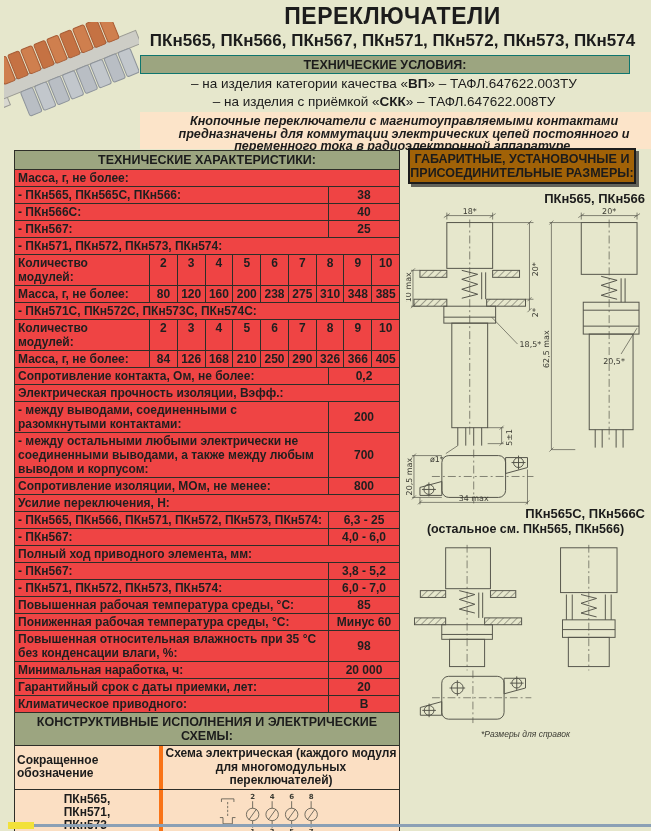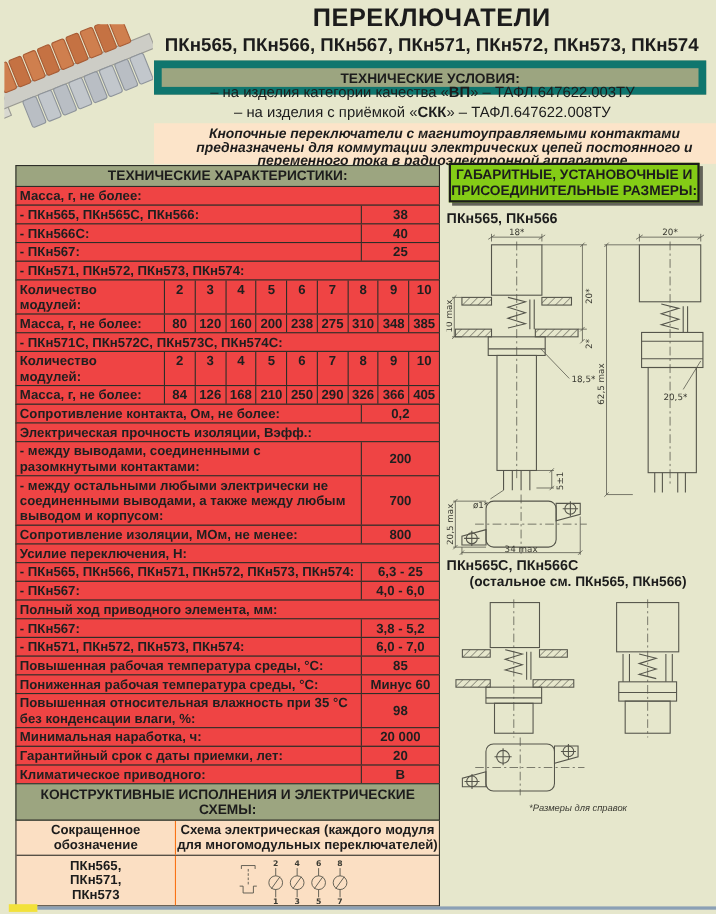--- a/index.html
+++ b/index.html
@@ -6,21 +6,21 @@
   .page{position:relative;width:651px;height:831px;background:#e6e7cc;overflow:hidden;
         font-family:"Liberation Sans","DejaVu Sans",sans-serif;color:#1c1c1c;}
 
   
   .photo{position:absolute;left:4px;top:22px;width:135px;height:110px;}
   .title{position:absolute;left:140px;top:3px;width:505px;text-align:center;
          font-size:23px;font-weight:800;letter-spacing:.5px;}
   .subtitle{position:absolute;left:140px;top:31px;width:505px;text-align:center;
             font-size:17px;font-weight:800;}
   .tu-bar{position:absolute;left:140px;top:55px;width:488px;height:15px;background:#9ca580;
-          border:7px solid #0f766e;text-align:center;font-size:12.5px;font-weight:800;padding-top:2px;}
+          border:1px solid #0f766e;text-align:center;font-size:12.5px;font-weight:800;padding-top:2px;}
   .tu-line{position:absolute;left:140px;width:488px;text-align:center;font-size:13.5px;font-weight:500;}
   .tu-line b{font-weight:800;}
   .note{position:absolute;left:140px;top:112px;width:528px;height:37px;background:#fce4c9;
         text-align:center;font-size:12.6px;font-style:italic;font-weight:600;line-height:12.6px;
         padding-top:3px;box-sizing:border-box;}
 
   
   .left-col{position:absolute;left:14px;top:150px;width:386px;}
   .bar{background:#9ca580;border:1px solid #2e2e28;text-align:center;font-size:12.5px;
        font-weight:800;padding:2px 0;position:relative;z-index:2;}
@@ -29,34 +29,34 @@
   .srow{display:flex;background:#ef4444;border:1px solid #2e2e28;margin-top:-1px;line-height:14px;}
   .srow .lbl{flex:1;padding:1px 3px;}
   .srow .val{width:70px;border-left:1px solid #2e2e28;display:flex;align-items:center;
              justify-content:center;text-align:center;flex:none;}
   .srow.grid .lbl{flex:none;width:128px;}
   .srow.grid .cell{flex:1;border-left:1px solid #2e2e28;text-align:center;padding:1px 0;}
 
   .ctable{border:1px solid #2e2e28;margin-top:-1px;background:#fbdfc3;font-size:12px;}
   .crow{display:flex;border-top:1px solid #2e2e28;}
   .crow:first-child{border-top:none;}
-  .crow .c1{width:140px;flex:none;border-right:1px solid #f97316;display:flex;
-            align-items:center;justify-content:center;text-align:center;font-weight:600;padding:2px;}
+  .crow .c1{width:140px;flex:none;border-right:4px solid #f97316;display:flex;
+            align-items:center;justify-content:center;font-weight:600;padding:2px;}
   .crow .c2{flex:1;display:flex;align-items:center;justify-content:center;text-align:center;
             font-weight:600;padding:1px;}
   .chead .c1,.chead .c2{line-height:13.5px;}
   .desig{white-space:pre-line;line-height:13px;}
   .schcell svg{display:block;}
 
   
   .right-col{position:absolute;left:406px;top:148px;width:239px;height:660px;}
-  .dim-head{position:absolute;left:2px;top:0;width:228px;background:#84cc16;border:2px solid #1c1c1c;
+  .dim-head{position:absolute;left:2px;top:0;width:228px;background:#a16207;border:2px solid #1c1c1c;
             box-shadow:3px 3px 0 #63635a;text-align:center;font-size:12.5px;font-weight:800;
             padding:2px 0;box-sizing:border-box;}
-  .fig-title{position:absolute;width:239px;text-align:left;font-size:13px;font-weight:600;}
+  .fig-title{position:absolute;width:239px;text-align:right;font-size:13px;font-weight:600;}
   .t1{top:43px;}
   .t2{top:358px;}
   .fig-sub{position:absolute;top:374px;width:239px;text-align:center;font-size:12.5px;font-weight:600;}
   .fig1{position:absolute;left:0;top:58px;}
   .fig2{position:absolute;left:0;top:392px;}
   .footnote{position:absolute;left:0;top:581px;width:239px;text-align:center;
             font-size:8.5px;font-style:italic;color:#3a3a32;}
 
   
   .dwg{stroke:#55554b;stroke-width:1;fill:none;}

